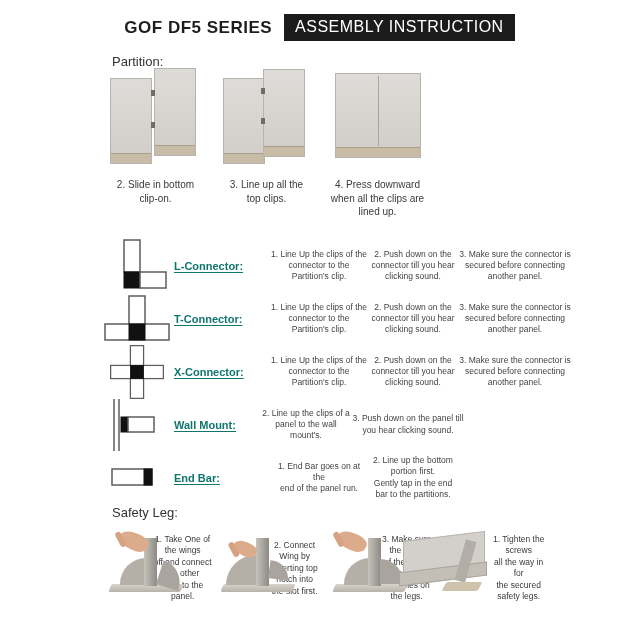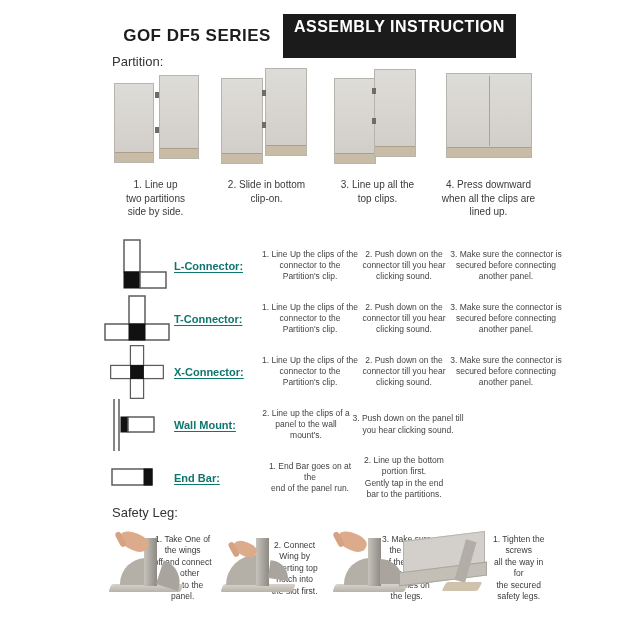--- a/index.html
+++ b/index.html
@@ -5,21 +5,21 @@
   html,body { margin:0; padding:0; background:#fff; }
   .page {
     position:relative; width:639px; height:639px; background:#fff;
     font-family:"Liberation Sans", sans-serif; color:#2e2e2e; overflow:hidden;
   }
   .prewrap { white-space:pre-line; }
 
   
   .header { position:absolute; top:14px; left:0; right:0; display:flex; justify-content:center; align-items:center; gap:12px; }
   .series-title { font-size:17px; font-weight:bold; letter-spacing:0.5px; color:#1d1d1d; }
-  .badge { background:#1b1b1b; color:#fff; font-size:16px; font-weight:bold; letter-spacing:0.5px; padding:4px 11px 22px; }
+  .badge { background:#1b1b1b; color:#fff; font-size:16px; font-weight:normal; letter-spacing:0.5px; padding:4px 11px 5px; }
 
   
   .section-heading { position:absolute; font-size:13px; color:#333; text-underline-offset:2px; }
   .partition-heading { top:54px; left:112px; }
   .safety-heading { top:505px; left:112px; }
 
   
   .partition-row { position:absolute; top:72px; left:100px; width:444px; display:flex; }
   .p-col { width:111px; display:flex; flex-direction:column; align-items:center; }
   .p-photo { position:relative; width:104px; height:96px; }
@@ -31,21 +31,21 @@
   
   .p-caption { margin-top:10px; width:110px; text-align:center; font-size:10px; line-height:1.35; color:#3a3a3a; }
   .s-caption { margin-top:8px; width:110px; text-align:center; font-size:8.5px; line-height:1.35; color:#3a3a3a; }
 
   
   .connector-table { position:absolute; top:239px; left:100px; width:448px; }
   .c-row { display:flex; align-items:center; height:53px; }
   .icon-cell { width:74px; flex:0 0 74px; display:flex; justify-content:center; align-items:center; }
   .label-cell { width:86px; flex:0 0 86px; font-size:11px; color:#0f766e; text-decoration:underline; text-underline-offset:2px; white-space:nowrap;font-weight:bold; }
   .step-cell { text-align:center; font-size:8.5px; line-height:1.3; color:#444; }
-  .step-1 { width:96px; flex:0 0 96px; margin-left:2px;text-align:center; }
+  .step-1 { width:96px; flex:0 0 96px; margin-left:11px;text-align:center; }
   .step-2 { width:92px; flex:0 0 92px; }
   .step-3 { width:112px; flex:0 0 112px; }
   .icon-cell svg { overflow:visible; }
   .icon-cell svg rect.w { fill:#fff; stroke:#5c5c5c; stroke-width:1.5; }
   .icon-cell svg rect.b { fill:#111; stroke:#111; }
   .icon-cell svg line { stroke:#5c5c5c; stroke-width:1.5; }
 
   
   .safety-row { position:absolute; top:526px; left:100px; width:448px; display:flex; }
   .s-col { width:112px; display:flex; flex-direction:row; align-items:center; }
@@ -71,31 +71,20 @@
   <div class="header">
     <span class="series-title">GOF DF5 SERIES</span>
     <span class="badge">ASSEMBLY INSTRUCTION</span>
   </div>
 
   <div class="section-heading partition-heading">Partition:</div>
 
   <div class="partition-row">
     <div class="p-col">
       <div class="p-photo">
-        <div class="panel rail" style="left:10px; bottom:5px; width:40px; height:80px;"></div>
-        <div class="panel rail" style="left:55px; bottom:9px; width:40px; height:84px;"></div>
-        <span class="clipdot" style="left:51px; top:20px;"></span>
-        <span class="clipdot" style="left:51px; top:55px;"></span>
-      </div>
-      <div class="p-caption prewrap">1.  Line up
-two partitions
-side by side.</div>
-    </div>
-    <div class="p-col">
-      <div class="p-photo">
         <div class="panel rail" style="left:6px; bottom:4px; width:42px; height:86px;"></div>
         <div class="panel rail" style="left:50px; bottom:12px; width:42px; height:88px;"></div>
         <span class="clipdot" style="left:47px; top:18px;"></span>
         <span class="clipdot" style="left:47px; top:50px;"></span>
       </div>
       <div class="p-caption prewrap">2. Slide in bottom
 clip-on.</div>
     </div>
     <div class="p-col">
       <div class="p-photo">

